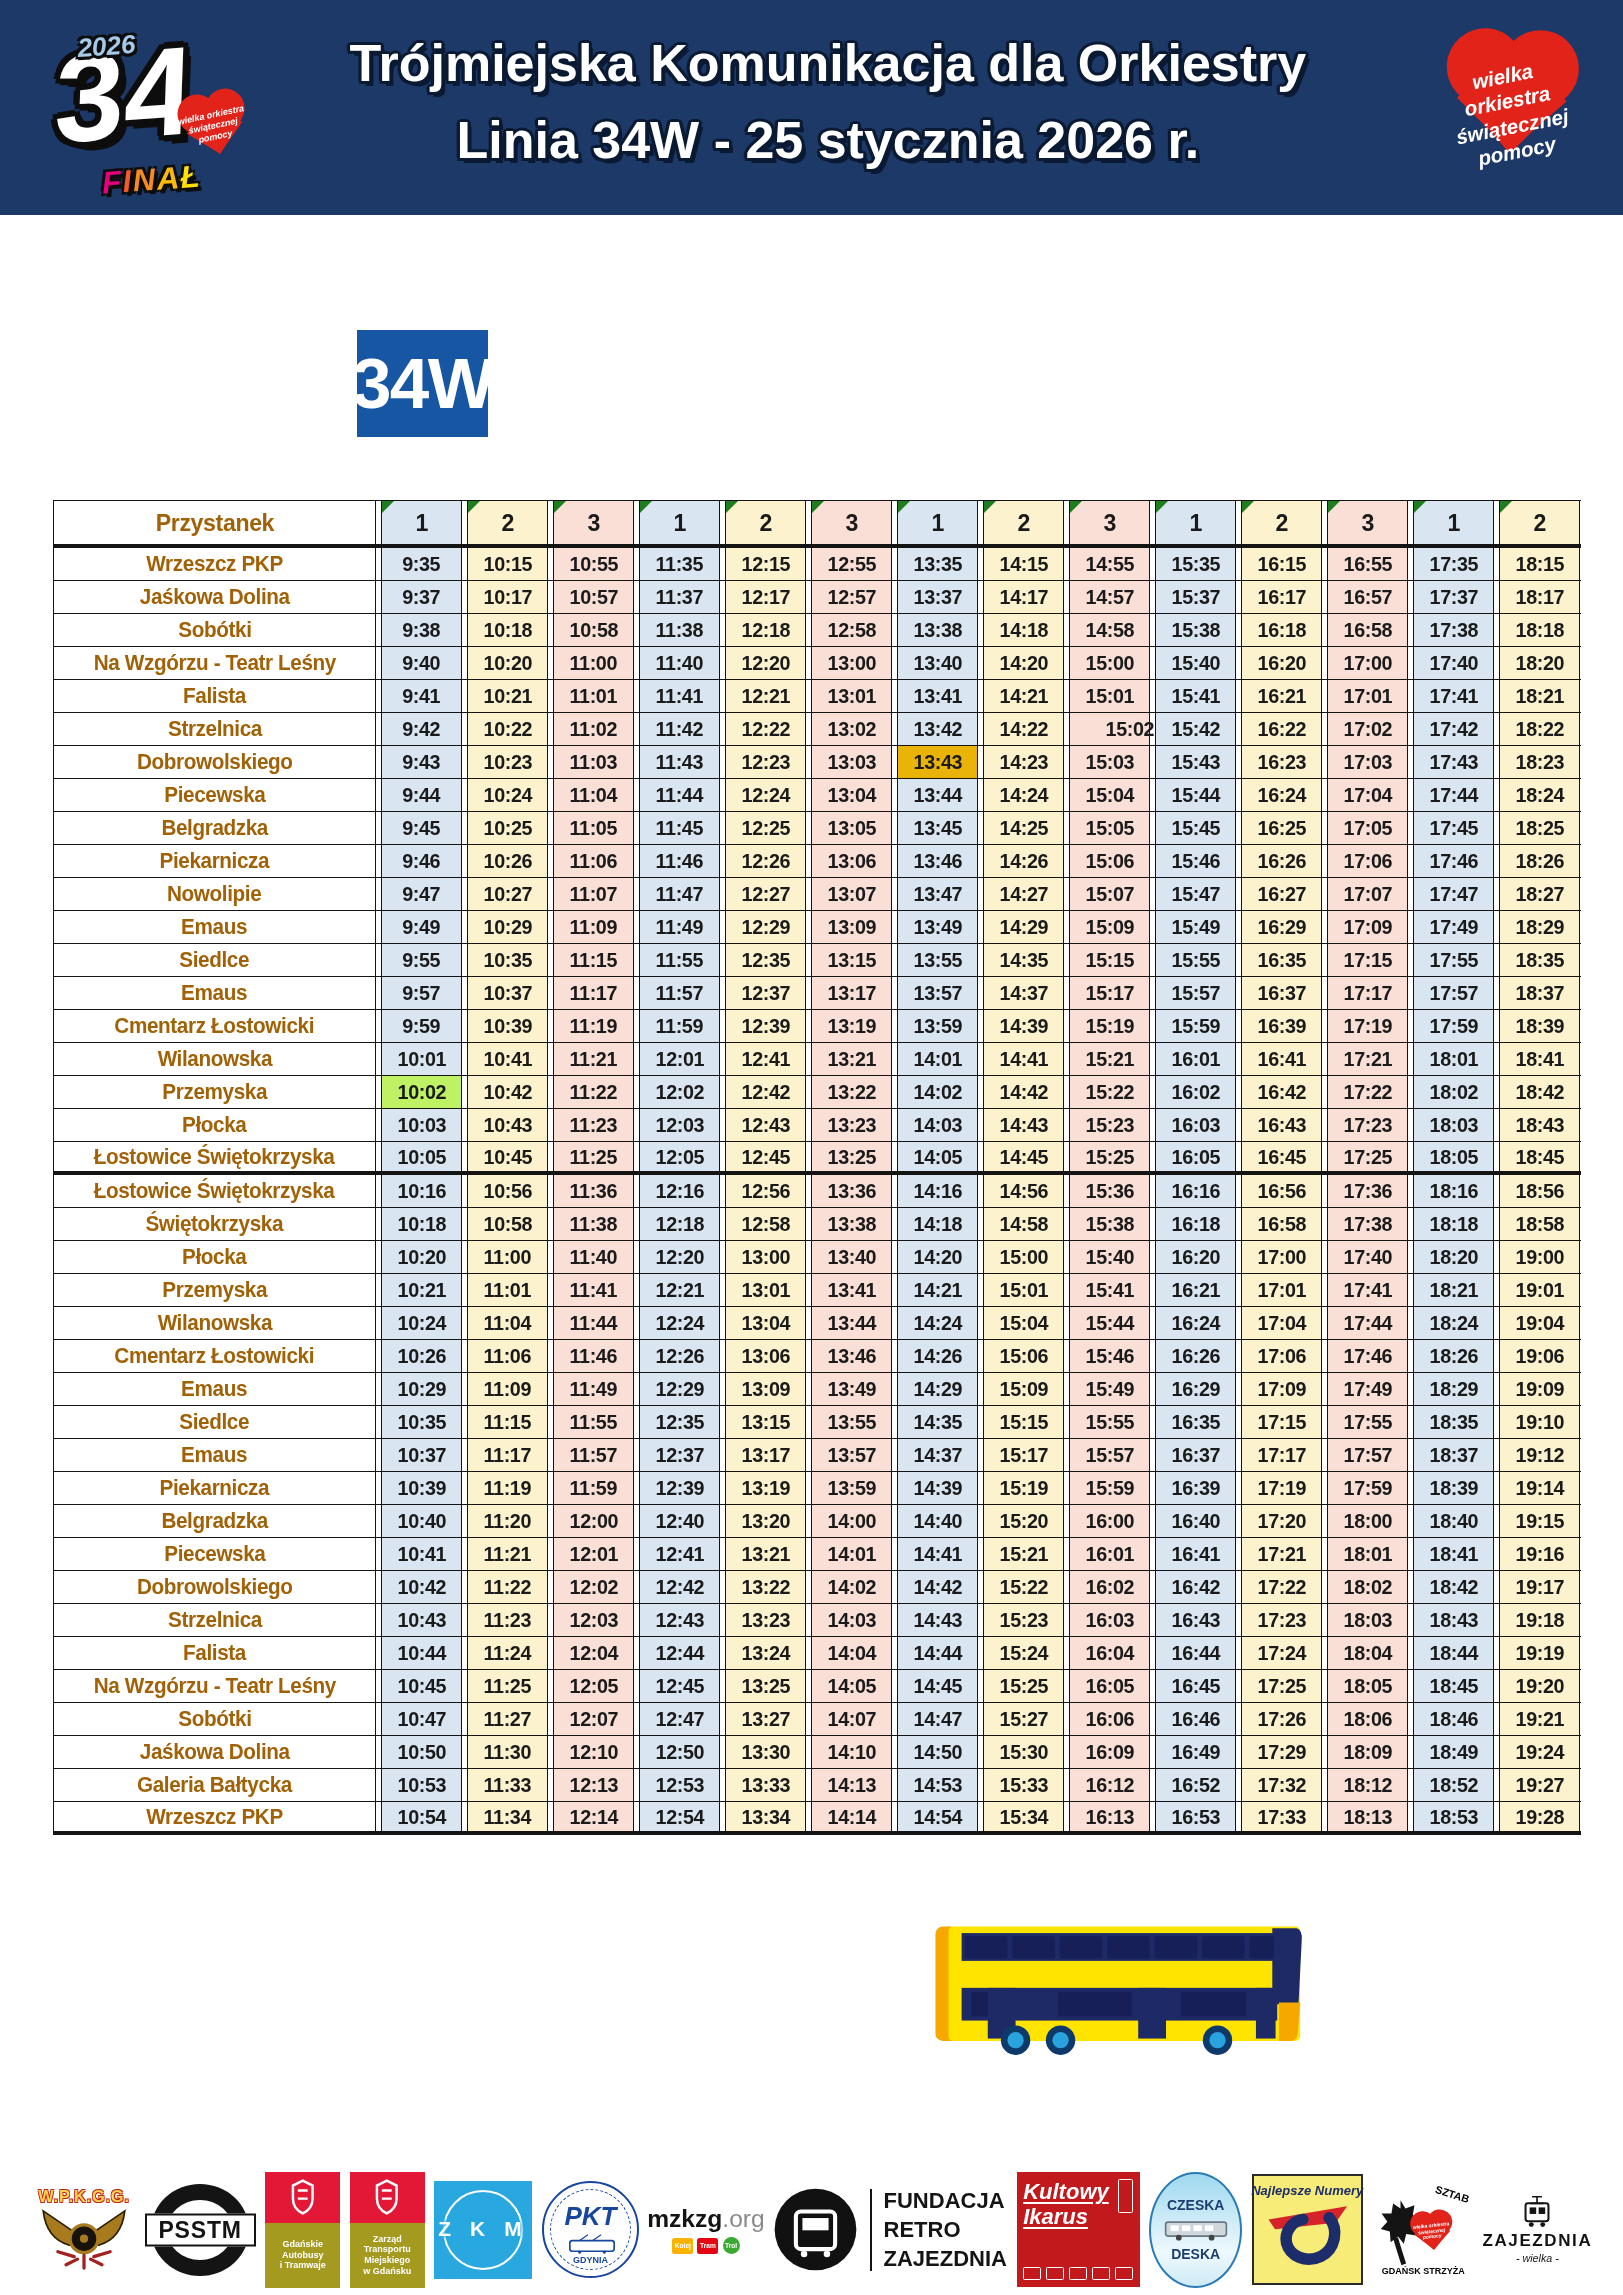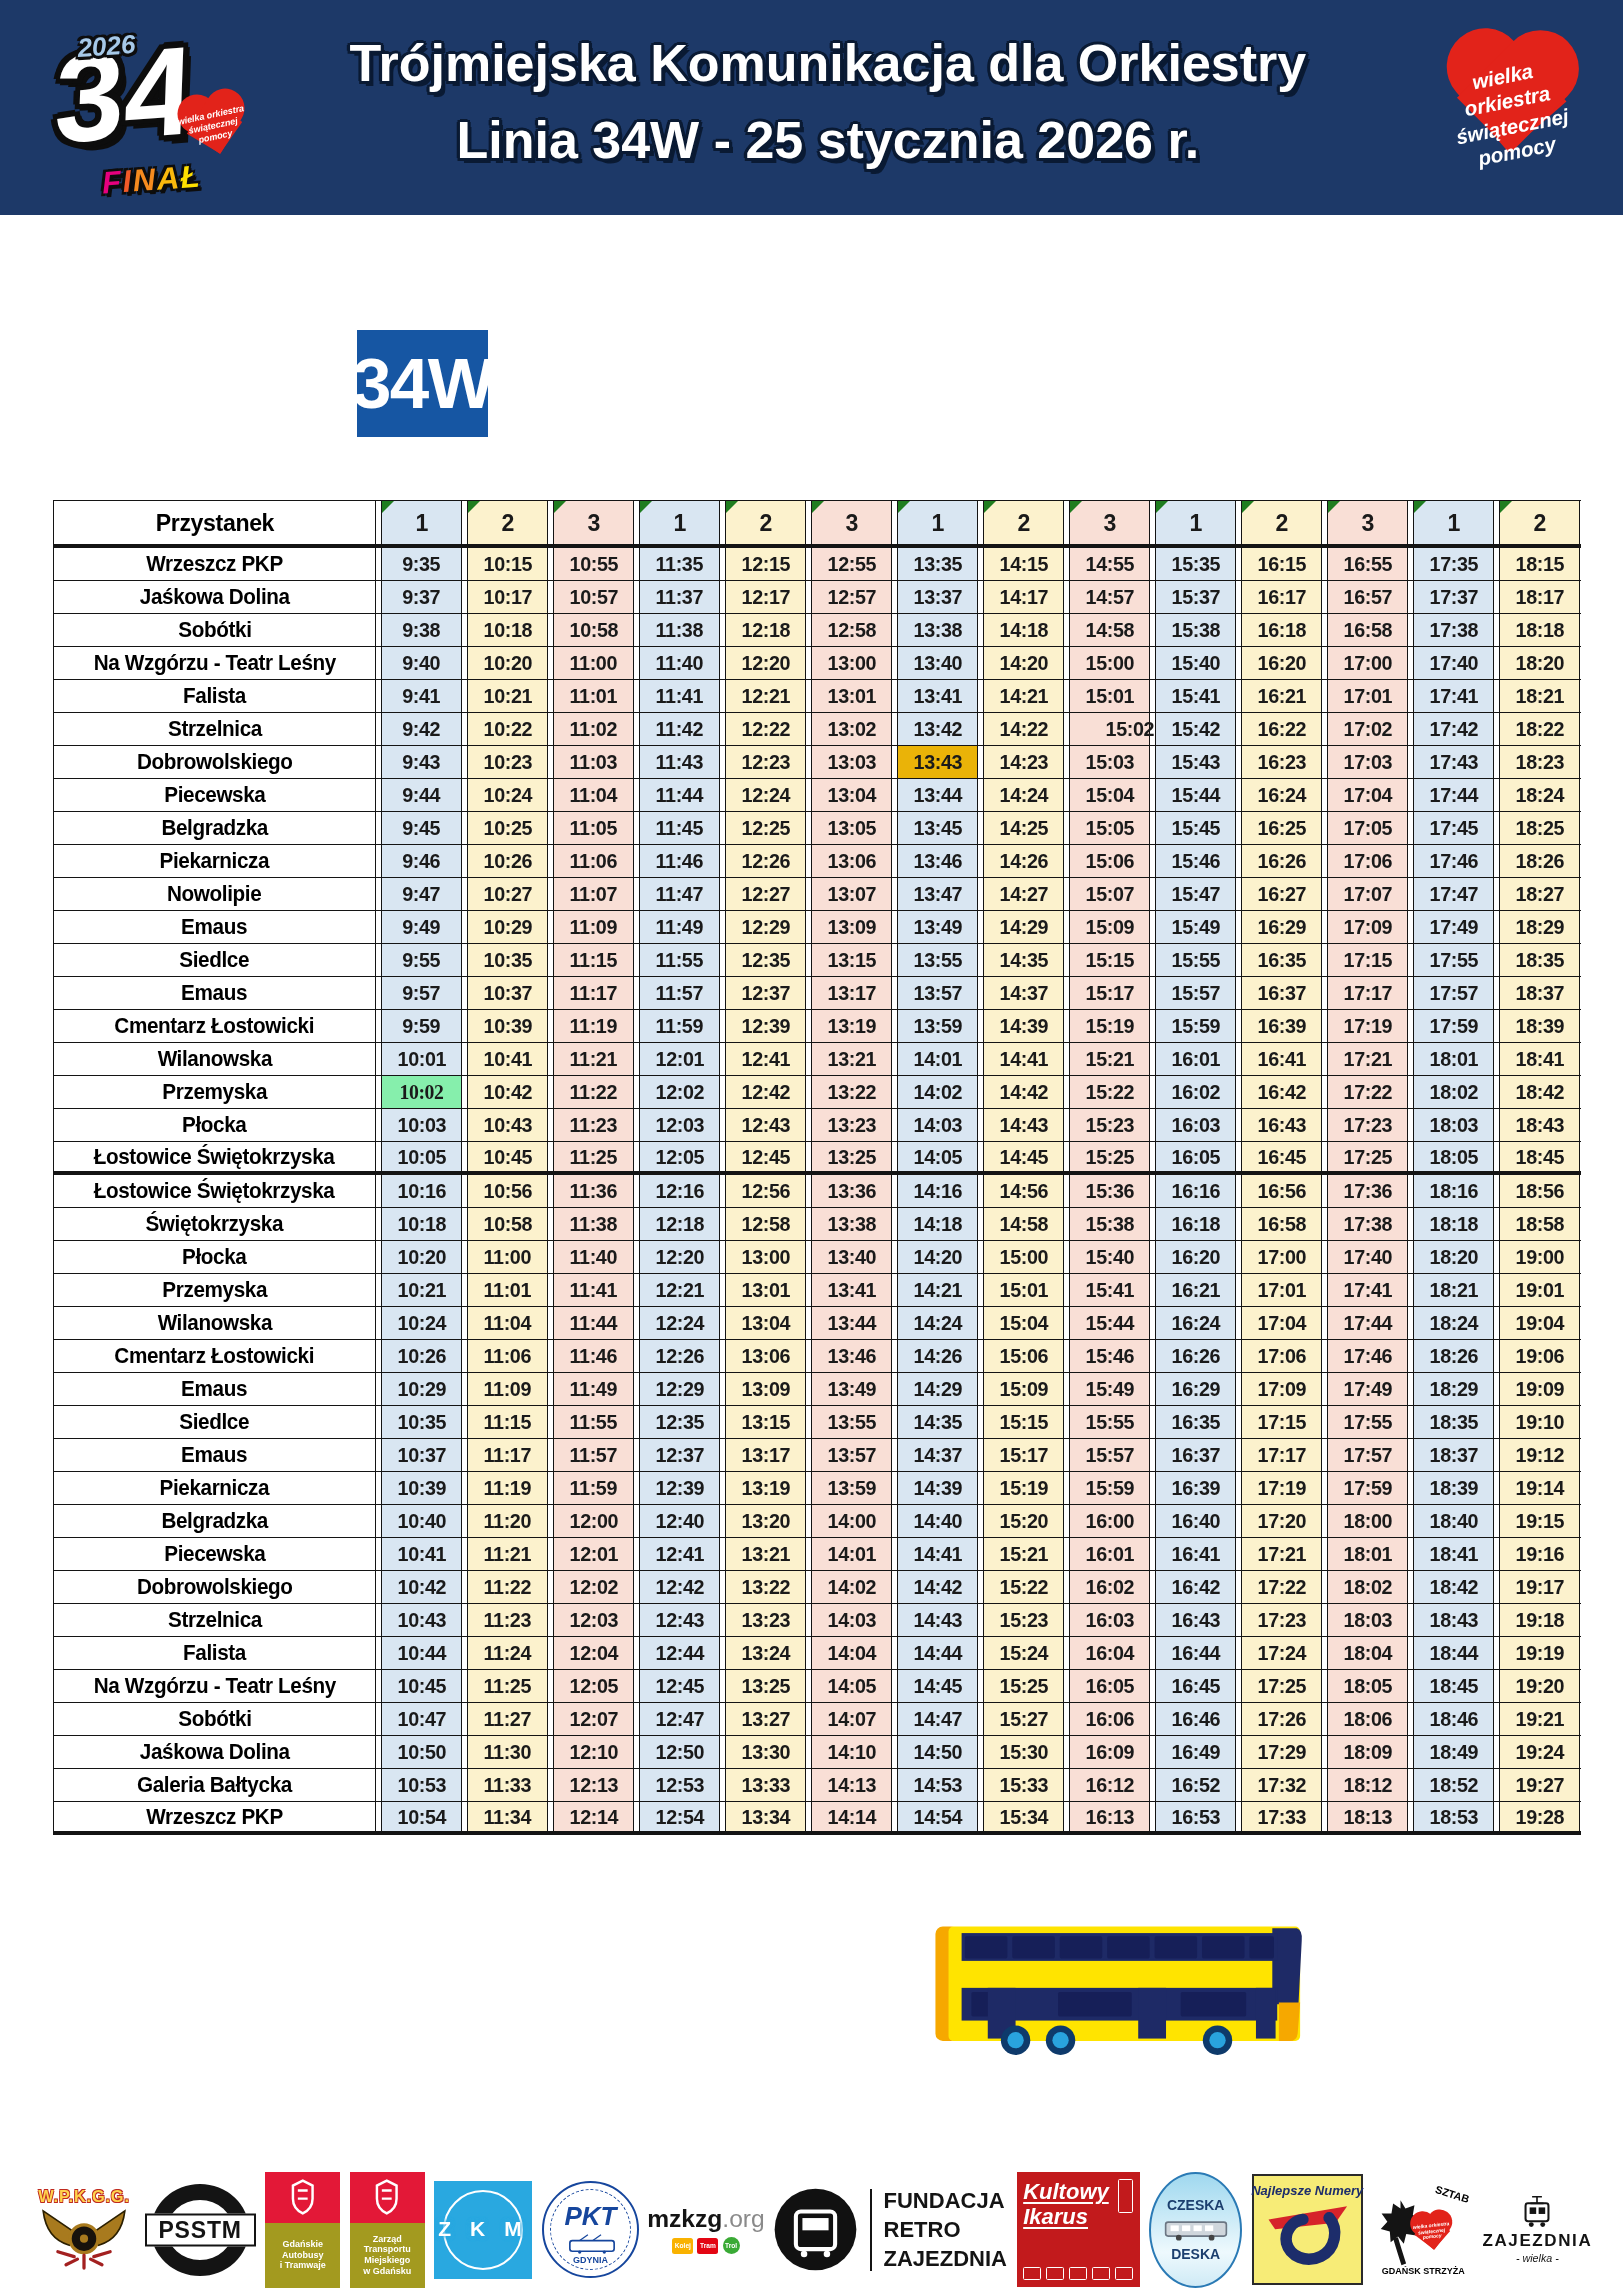--- a/index.html
+++ b/index.html
@@ -42,21 +42,21 @@
   .route-badge { position:absolute; left:357px; top:330px; width:131px; height:107px; background:#1656a3;
     display:flex; align-items:center; justify-content:center; color:#fff; font-size:71px; font-weight:700;
     letter-spacing:-1.6px; }
 
   
   .timetable { position:absolute; left:53px; top:500px; width:1528px; }
   .t-row { display:flex; height:33px; border-bottom:1.6px solid #141414; }
   .t-row.header { height:48px; border-top:1.6px solid #141414; border-bottom:4.1px solid #141414; }
   .t-row.thick { border-bottom-width:4.1px; }
   .stop-cell { width:323px; background:#fff; border-left:1.6px solid #141414; border-right:1.6px solid #141414;
-    display:flex; align-items:center; justify-content:center; font-weight:700; font-size:22px; color:#000000;
+    display:flex; align-items:center; justify-content:center; font-weight:700; font-size:22px; color:#a16207;
     white-space:nowrap; }
   .col-group { width:86px; display:flex; }
   .gutter { width:4.9px; }
   .time-cell { width:81px; position:relative; border-left:1.6px solid #141414; border-right:1.6px solid #141414;
     display:flex; align-items:center; justify-content:center; font-weight:700; font-size:21px; color:#1a1a1a; }
   .cond { display:inline-block; transform:scaleX(0.94); letter-spacing:-0.4px; }
   .t-row.header .time-cell { font-size:24.6px; }
   .corner { position:absolute; top:0; left:0; width:0; height:0;
     border-top:12.3px solid #1f7d1f; border-right:12.3px solid transparent; }
 
@@ -1697,21 +1697,21 @@
             <span class="cond">18:41</span>
           </div>
         </div>
       </div>
       <div class="t-row">
         <div class="stop-cell">
           <span class="cond">Przemyska</span>
         </div>
         <div class="col-group">
           <div class="gutter"></div>
-          <div class="time-cell" style="background: #86efac; font-family: Liberation Serif, serif;">
+          <div class="time-cell" style="background: #bef264;">
             <span class="cond">10:02</span>
           </div>
         </div>
         <div class="col-group">
           <div class="gutter"></div>
           <div class="time-cell" style="background: rgb(252, 242, 205);">
             <span class="cond">10:42</span>
           </div>
         </div>
         <div class="col-group">

